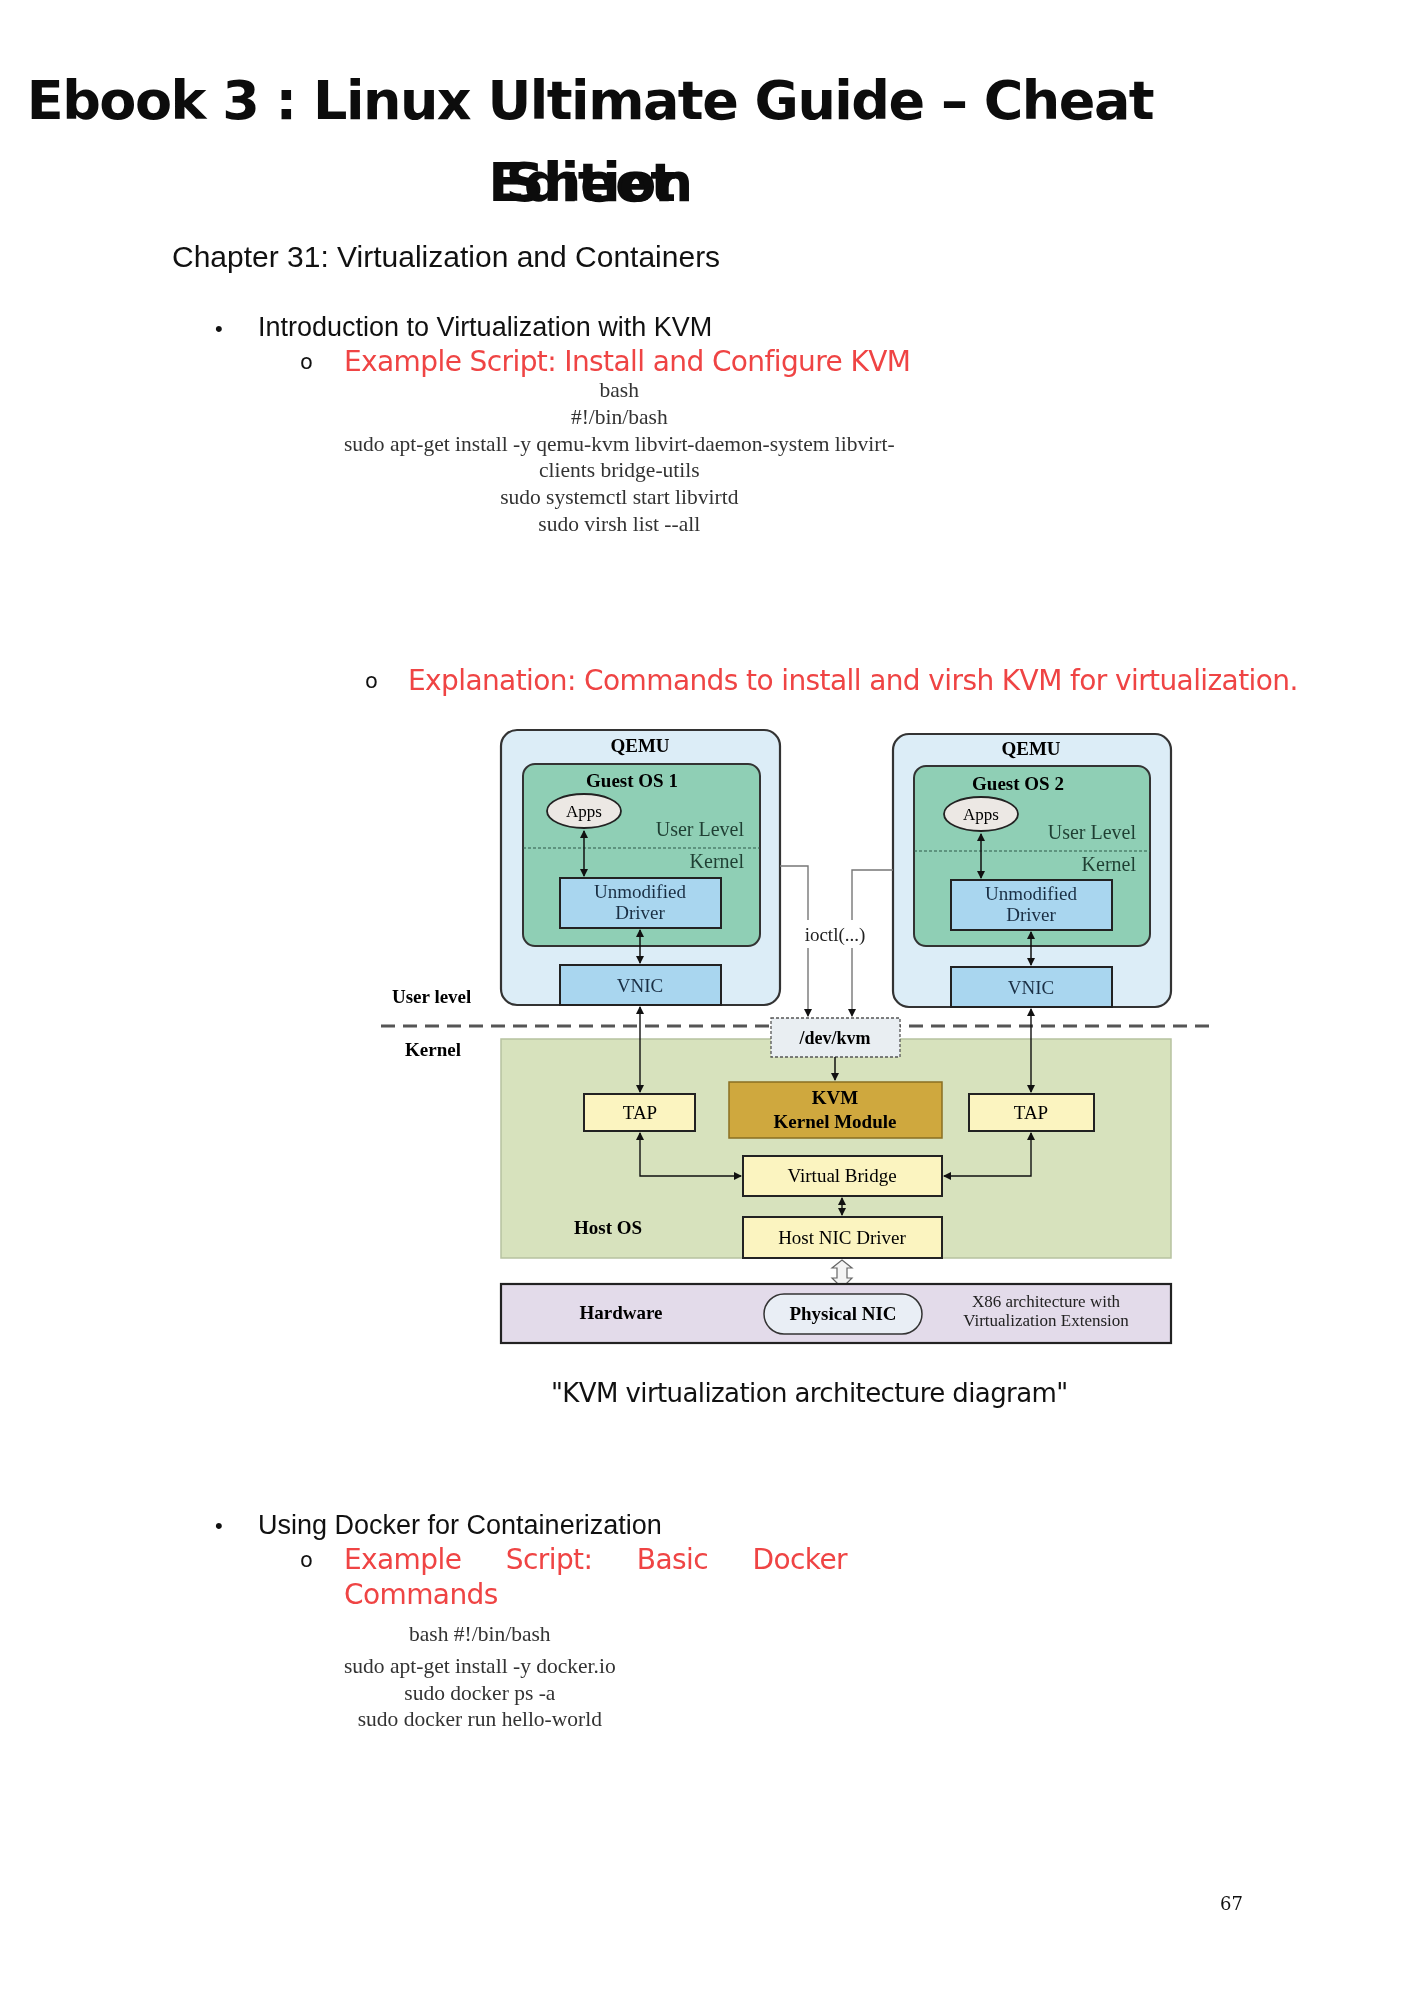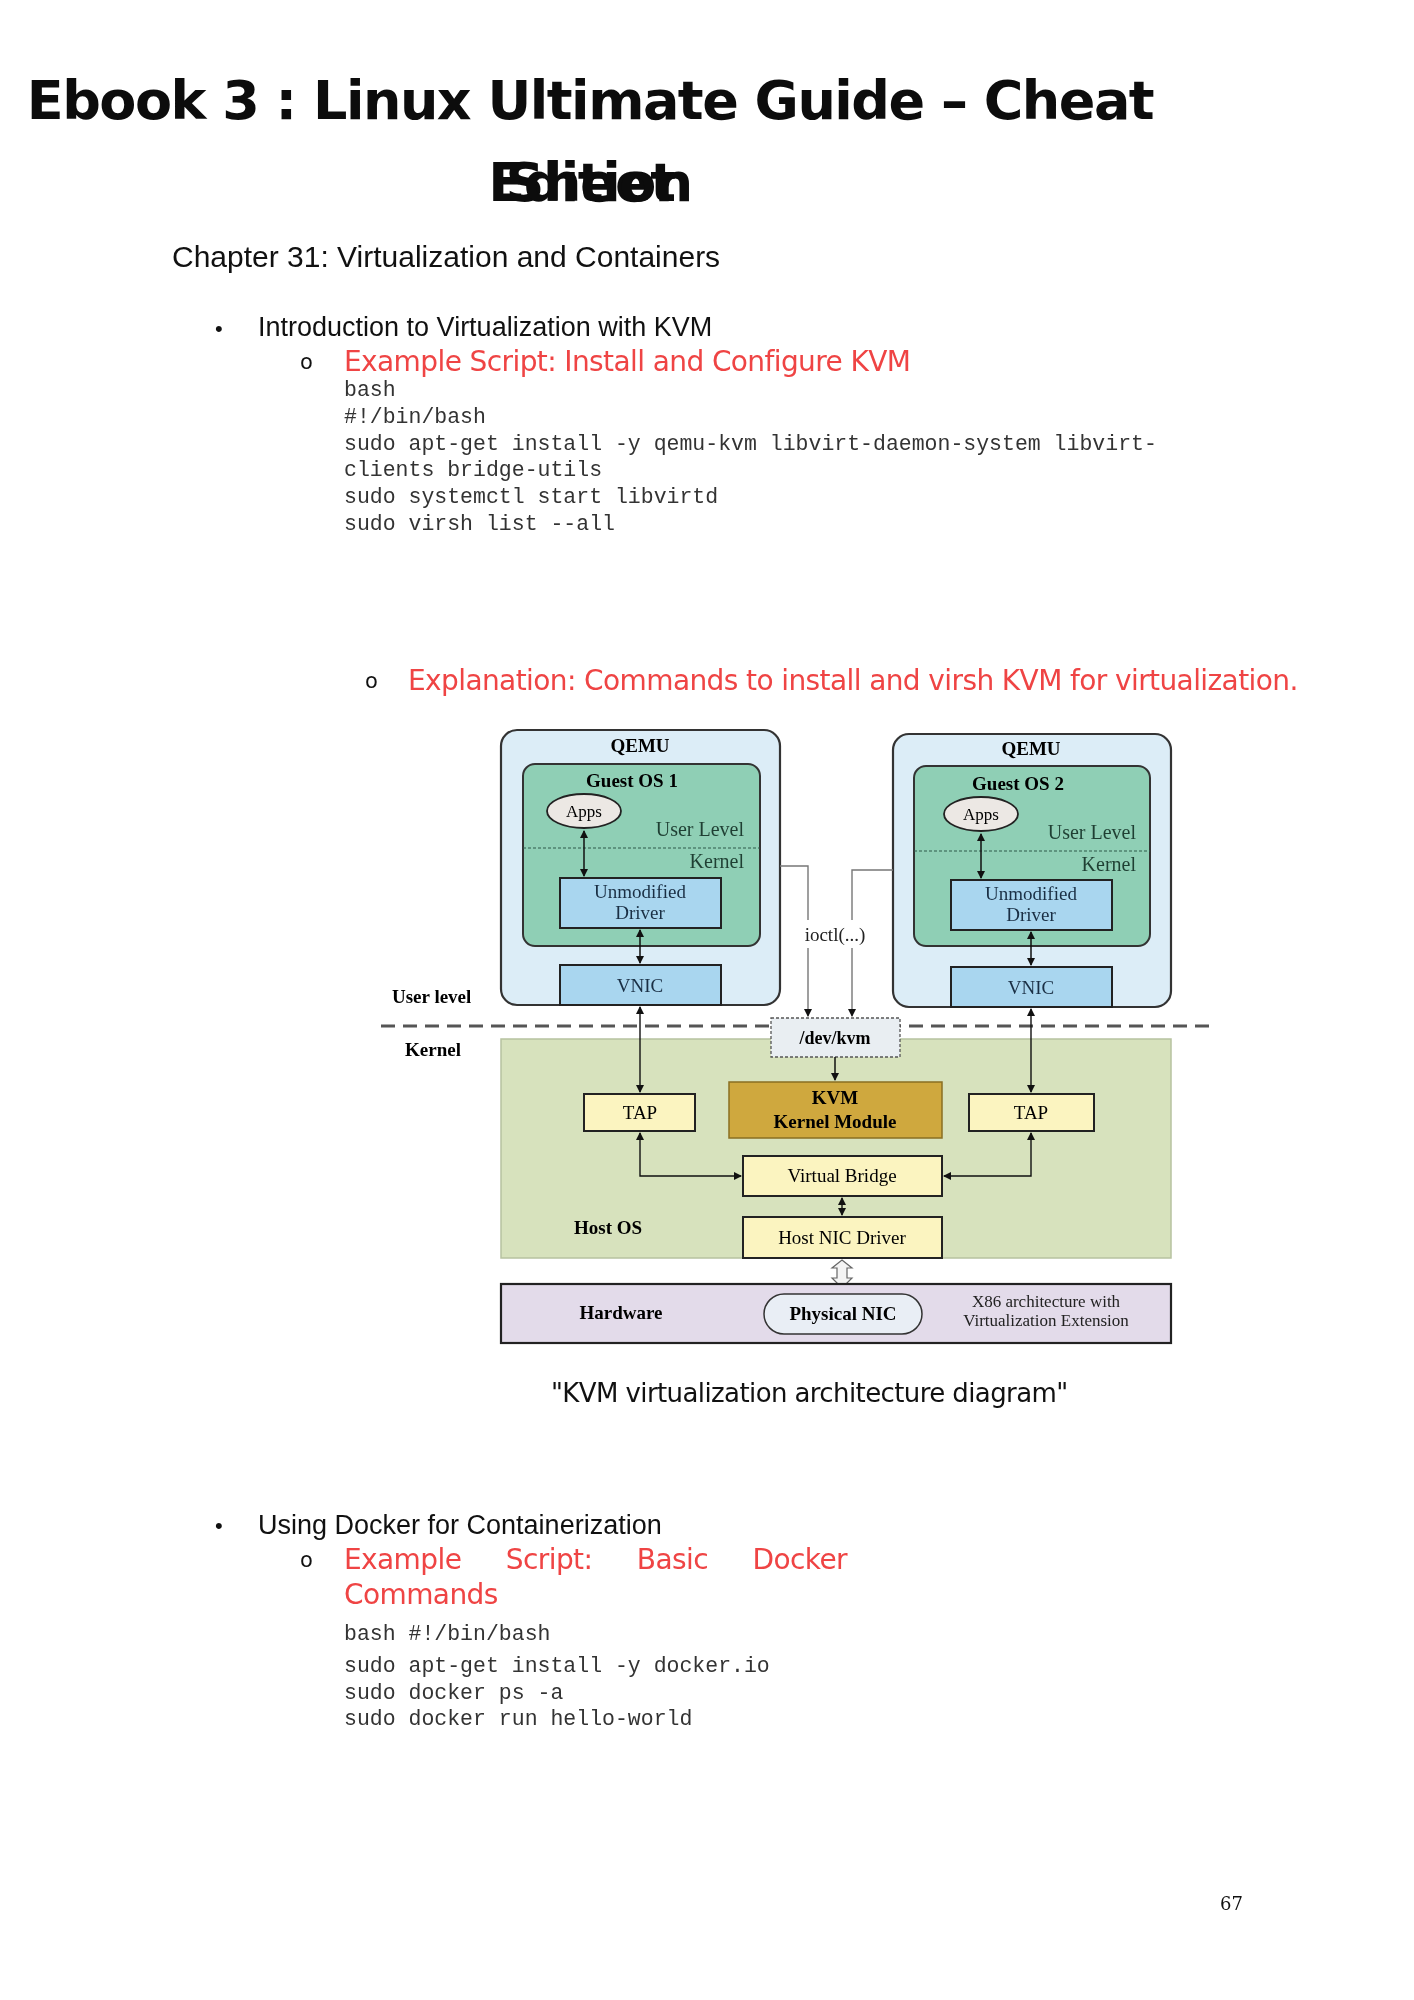--- a/index.html
+++ b/index.html
@@ -8,21 +8,21 @@
   .title {
     left: 0; width: 1180px; text-align: center;
     font-family: "DejaVu Sans", sans-serif; font-weight: bold;
     font-size: 54px; line-height: 82px; letter-spacing: -1.5px; color: #0c0c0c;
   }
   .chapter { font-family: "Liberation Sans", sans-serif; font-size: 30px; color: #111; }
   .bullet-text { font-family: "Liberation Sans", sans-serif; font-size: 27px; color: #111; }
   .bullet-dot { font-family: "Liberation Sans", sans-serif; font-size: 22px; }
   .sub-marker { font-family: "DejaVu Sans", sans-serif; font-size: 21px; }
   .sub-text { font-family: "DejaVu Sans", sans-serif; font-size: 28px; letter-spacing: -0.6px; color: #ef4444; }
-  .code { font-family: Liberation Mono, monospace; font-size: 21.5px; color: #333; line-height: 26.8px; white-space: pre; }
+  .code { font-family: Liberation Serif, serif; font-size: 21.5px; color: #333; line-height: 26.8px; white-space: pre; text-align: center; }
   .caption { font-family: "DejaVu Sans", sans-serif; font-size: 26px; letter-spacing: -0.6px; color: #111; }
   .page-num { font-family: "DejaVu Serif", serif; font-size: 18px; color: #111; }
   .justify-line { display: flex; justify-content: space-between; width: 503px; }
   svg text { font-family: "Liberation Serif", serif; }
 </style>
 </head>
 <body>
 
 <div class="abs title" style="top:60px;">Ebook 3 : Linux Ultimate Guide – Cheat Sheet</div>
 <div class="abs title" style="top:142px;">Edition</div>

